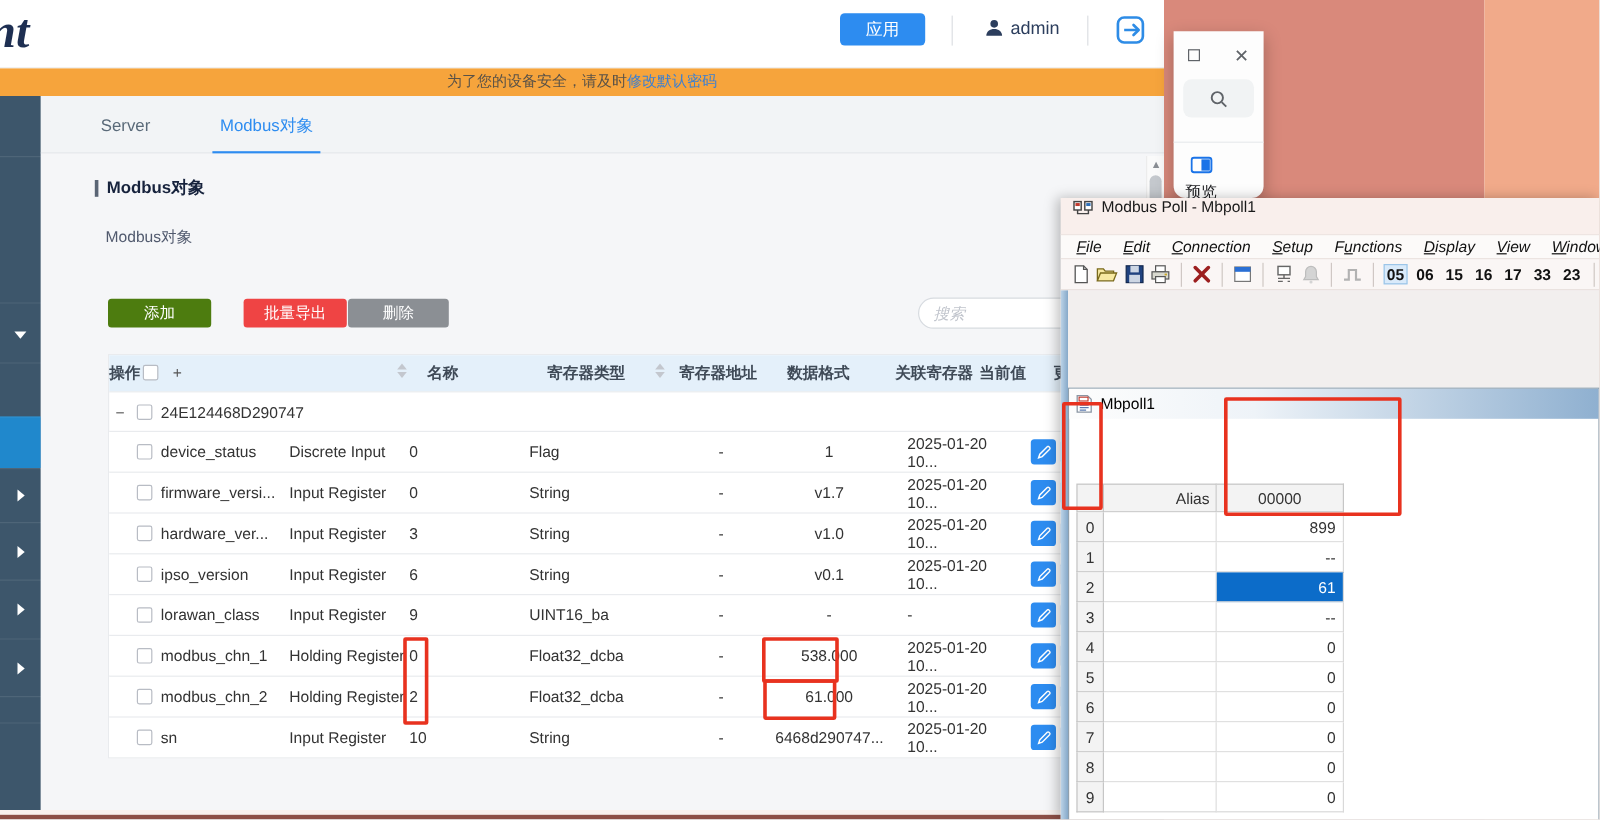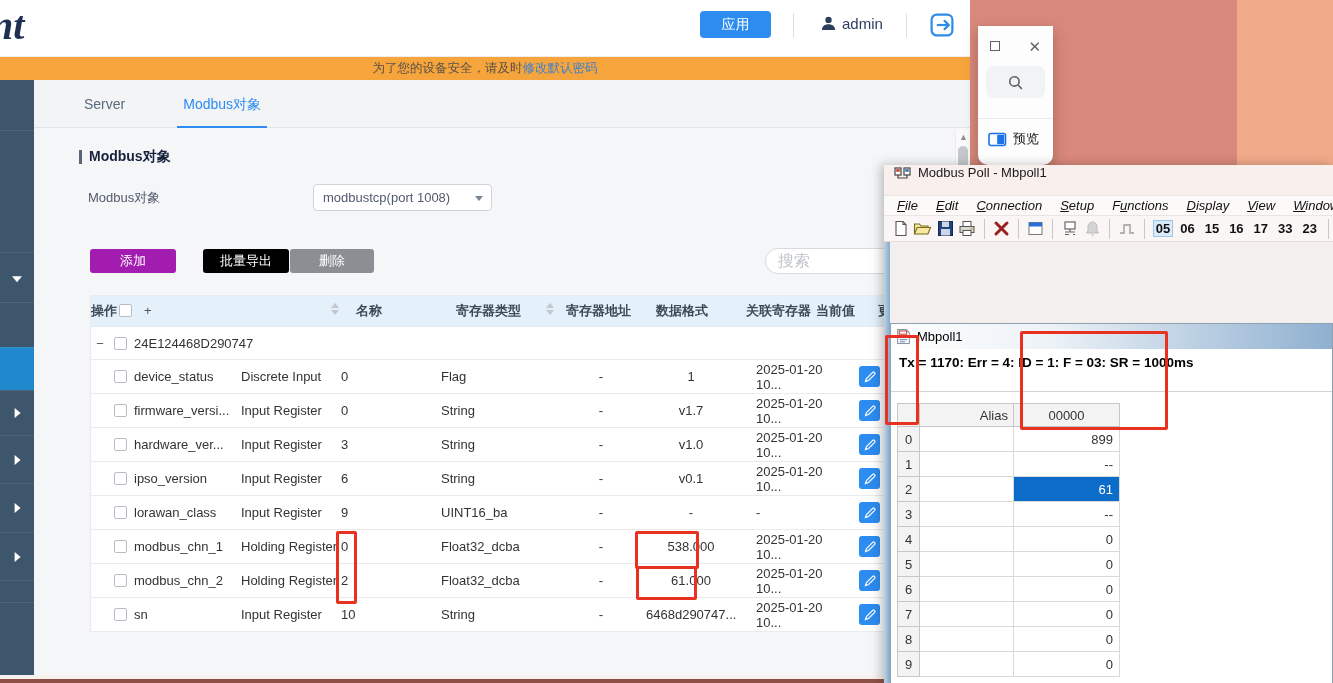--- a/index.html
+++ b/index.html
@@ -45,24 +45,24 @@
   
   #content{left:34px;top:128px;width:936px;height:547px;background:#f5f6f8;}
   #sec-title{left:45px;top:20px;display:flex;align-items:center;gap:7px;}
   #sec-title .bar{width:3px;height:14px;background:#5a6575;}
   #sec-title .txt{font-size:14px;font-weight:bold;color:#17233d;}
   #field-label{left:54px;top:61px;color:#515a6e;}
   #mb-select{left:279px;top:56px;width:179px;height:27px;background:#fff;border:1px solid #cfd4da;border-radius:4px;
     line-height:25px;padding:0 22px 0 9px;color:#515a6e;cursor:pointer;}
   #mb-select .caret{position:absolute;right:8px;top:11px;width:0;height:0;border-left:4px solid transparent;border-right:4px solid transparent;border-top:5px solid #7a8694;}
   .btn{position:absolute;top:121px;height:24px;border-radius:3px;color:#fff;text-align:center;line-height:24px;cursor:pointer;}
-  #btn-add{left:56px;width:86px;background:#a21caf;}
-  #btn-export{left:169px;width:86px;background:#000000;}
+  #btn-add{left:56px;width:86px;background:#4d7c0f;}
+  #btn-export{left:169px;width:86px;background:#ef4444;}
   #btn-del{left:256px;width:84px;background:#8b8f94;}
-  #search-box{left:731px;top:120px;width:200px;height:26px;background:#fff;border:1px solid #d7dbe0;border-radius:14px;padding:0 12px;font-size:16px;color:#ec4899;outline:none;}
+  #search-box{left:731px;top:120px;width:200px;height:26px;background:#fff;border:1px solid #d7dbe0;border-radius:14px;padding:0 12px;font-size:13px;color:#ec4899;outline:none;font-style:italic;}
   #search-box::placeholder{color:#c0c4cc;}
 
   
   #wtable{left:56px;top:167px;width:875px;background:#fff;border:1px solid #e9ebee;}
   #wt-head{position:relative;height:30px;background:#e4f0fa;font-weight:bold;color:#3f4a57;}
   #wt-head span{position:absolute;top:0;line-height:30px;white-space:nowrap;}
   #wt-head span:nth-of-type(1){left:53px}
   #wt-head span:nth-of-type(2){left:265px}
   #wt-head span:nth-of-type(3){left:365px}
   #wt-head span:nth-of-type(4){left:475px}
@@ -99,21 +99,21 @@
   #salmon{left:970px;top:0;width:363px;height:683px;}
   #salmon .l{position:absolute;left:0;top:0;width:267px;height:100%;background:#d9897b;}
   #salmon .r{position:absolute;left:267px;top:0;width:96px;height:100%;background:#f1aa8a;}
   #panel{left:978px;top:26px;width:75px;height:139px;background:#fdfdfd;border-radius:0 0 10px 10px;
     box-shadow:0 5px 14px rgba(0,0,0,.25);}
   #panel .ctrls{position:absolute;left:0;top:12px;width:75px;display:flex;justify-content:space-between;padding:0 12px;color:#5f6368;}
   #panel .maxi{width:10px;height:10px;border:1.5px solid #5f6368;margin-top:3px;cursor:pointer;}
   #panel .close{font-size:15px;cursor:pointer;}
   #panel .searchrow{position:absolute;left:8px;top:40px;width:59px;height:32px;background:#f1f3f4;border-radius:7px;display:flex;align-items:center;justify-content:center;cursor:pointer;}
   #panel .sep{position:absolute;left:0;top:92px;width:75px;border-top:1px solid #e8eaed;}
-  #panel .prevrow{position:absolute;left:10px;top:104px;display:flex;align-items:center;gap:6px;color:#202124;cursor:pointer;}
+  #panel .prevrow{position:absolute;left:10px;top:104px;display:flex;align-items:center;gap:6px;color:#202124;cursor:pointer;flex-direction:column;}
 
   
   #mpwin{left:884px;top:165px;width:449px;height:518px;background:#f2efee;box-shadow:-3px 0 10px rgba(0,0,0,.25);}
   #mp-title{position:absolute;left:0;top:0;width:100%;height:30px;background:#f9efec;display:flex;gap:7px;padding-left:10px;color:#1a1a1a;}
   #mp-menu{position:absolute;left:0;top:30px;width:100%;height:20px;background:#fcfaf9;border-top:1px solid #eee5e2;display:flex;align-items:center;padding-left:4px;font-style:italic;}
   .mitem{padding:0 9px;color:#111;cursor:pointer;white-space:nowrap;}
   #mp-toolbar{position:absolute;left:0;top:50px;width:100%;height:27px;background:#faf6f5;border-top:1px solid #ece4e1;border-bottom:1px solid #e6ddda;
     display:flex;align-items:center;gap:4px;padding-left:8px;}
   .tsep{width:0;height:20px;border-left:1px solid #cfc7c4;margin:0 4px;}
   .ticon{width:20px;height:20px;display:flex;align-items:center;justify-content:center;cursor:pointer;}
@@ -213,24 +213,20 @@
         <div class="tab">Server</div>
         <div class="tab active">Modbus对象</div>
       </div>
 
     <div id="content" class="abs">
       <div id="sec-title" class="abs">
         <span class="bar"></span>
         <span class="txt">Modbus对象</span>
       </div>
       <div id="field-label" class="abs">Modbus对象</div>
-      <div id="mb-select" class="abs">
-        <span>modbustcp(port 1008)</span>
-        <span class="caret"></span>
-      </div>
 
       <div id="btn-add" class="btn">添加</div>
       <div id="btn-export" class="btn">批量导出</div>
       <div id="btn-del" class="btn">删除</div>
       <input id="search-box" class="abs" placeholder="搜索" style="">
 
       <div id="wtable" class="abs">
         <div id="wt-head">
           <span class="plus">+</span>
           <div class="cbox" style="position:absolute;left:23px;top:8px;"></div>
@@ -540,21 +536,20 @@
 
       <div id="child">
         <div id="ch-title">
           <svg width="15" height="17" viewBox="0 0 14 16">
             <path d="M1.5 1.5 h8 l3 3 v10 h-11 z" fill="#fff" stroke="#8a95a3" stroke-width="1"></path>
             <rect x="3" y="2.8" width="7" height="3" fill="none" stroke="#c23a2e" stroke-width="0.9"></rect>
             <path d="M3.5 9 h7 M3.5 11 h7 M3.5 13 h5" stroke="#5b79b0" stroke-width="0.9"></path>
           </svg>
           <span>Mbpoll1</span>
         </div>
-        <div id="ch-info">Tx = 1170: Err = 4: ID = 1: F = 03: SR = 1000ms</div>
         <div id="grid">
           <div class="ghead">
             <div class="g-corner"></div>
             <div class="g-ha">Alias</div>
             <div class="g-hv">00000</div>
           </div>
           <div id="grid-body">
               <div class="grow">
                 <div class="gcell g-n">0</div>
                 <div class="gcell g-alias"></div>

